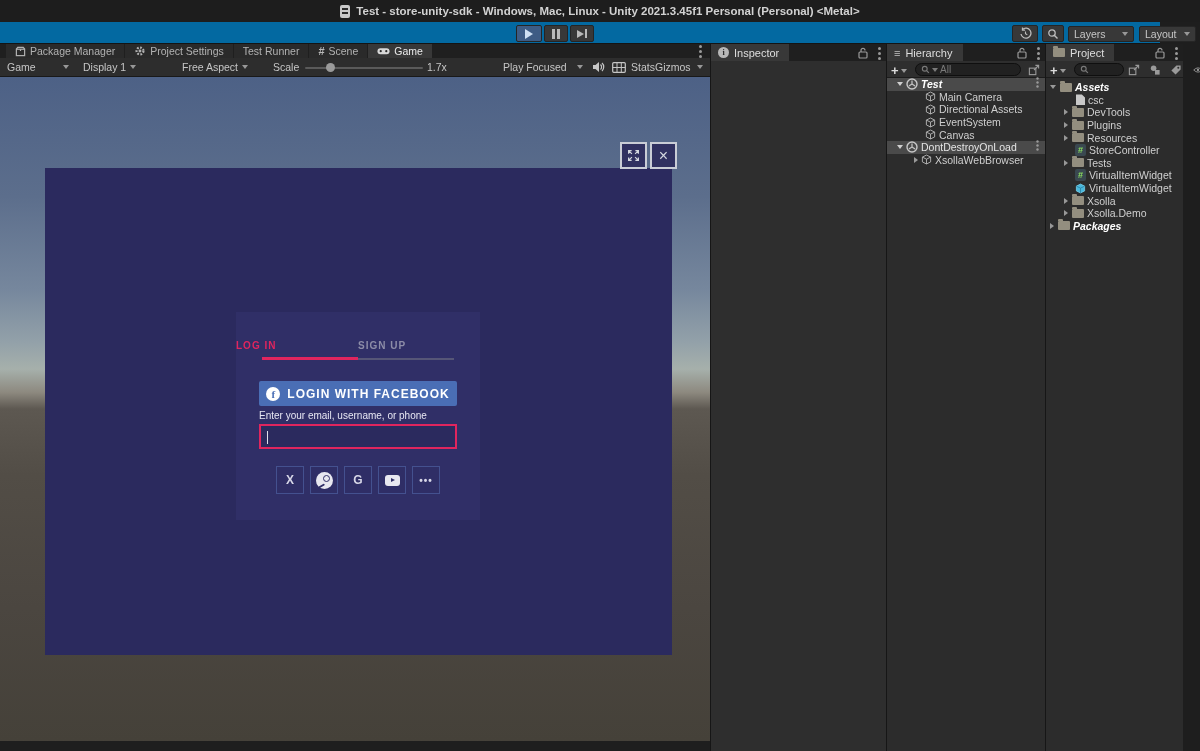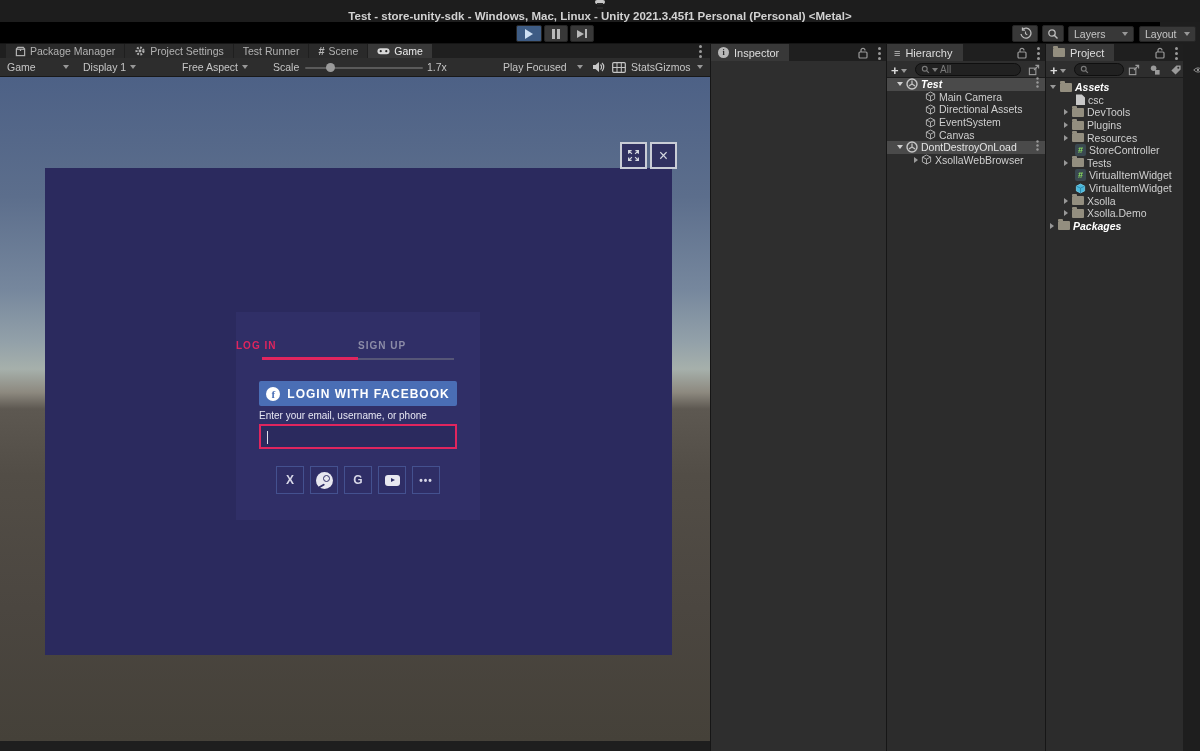--- a/index.html
+++ b/index.html
@@ -1,25 +1,25 @@
 <!DOCTYPE html>
 <html><head>
 <meta charset="utf-8">
 <style>
   *{margin:0;padding:0;box-sizing:border-box;}
   html,body{background:#111;}
   #root{position:relative;width:1200px;height:751px;background:#1e1e1e;overflow:hidden;
         font-family:"Liberation Sans",sans-serif;color:#c8c8c8;-webkit-font-smoothing:antialiased;}
-  .abs{position:absolute;flex-direction:column;}
+  .abs{position:absolute;}
   
   .titlebar{left:0;top:0;width:1200px;height:22px;background:#1d1d1d;display:flex;align-items:center;justify-content:center;gap:6px;font-size:11.5px;font-weight:bold;color:#d2d2d2;}
   .titledoc{width:10px;height:13px;background:#c9c9c9;border-radius:2px;position:relative;}
   .titledoc::after{content:"";position:absolute;left:2px;top:3px;width:6px;height:2px;background:#2a2a2a;box-shadow:0 4px #2a2a2a;}
   
-  .maintoolbar{left:0;top:22px;width:1160px;height:22px;background:#000000;border-bottom:1px solid #141414;}
+  .maintoolbar{left:0;top:22px;width:1160px;height:22px;background:#0369a1;border-bottom:1px solid #141414;}
   .tbtn{position:absolute;top:3px;height:17px;background:#383838;border:1px solid #252525;border-radius:2px;display:flex;align-items:center;justify-content:center;cursor:pointer;}
   .tbtn.active{background:#3e5c84;}
   .ddown{position:absolute;top:4px;height:16px;background:#383838;border:1px solid #252525;border-radius:2px;display:flex;align-items:center;justify-content:space-between;padding:0 5px;font-size:10.5px;color:#c6c6c6;cursor:pointer;}
   .tri-d{width:0;height:0;border-left:3.5px solid transparent;border-right:3.5px solid transparent;border-top:4px solid #989898;display:inline-block;}
   .tri-r{width:0;height:0;border-top:3.5px solid transparent;border-bottom:3.5px solid transparent;border-left:4px solid #989898;display:inline-block;}
   .play-tri{width:0;height:0;border-top:5px solid transparent;border-bottom:5px solid transparent;border-left:8px solid #cfe0f2;}
   .pause-bars{width:8px;height:10px;border-left:3px solid #b9b9b9;border-right:3px solid #b9b9b9;}
   .step-wrap{display:flex;align-items:center;gap:1px;}
   .step-tri{width:0;height:0;border-top:4.5px solid transparent;border-bottom:4.5px solid transparent;border-left:7px solid #b9b9b9;}
   .step-bar{width:2.5px;height:9px;background:#b9b9b9;}

